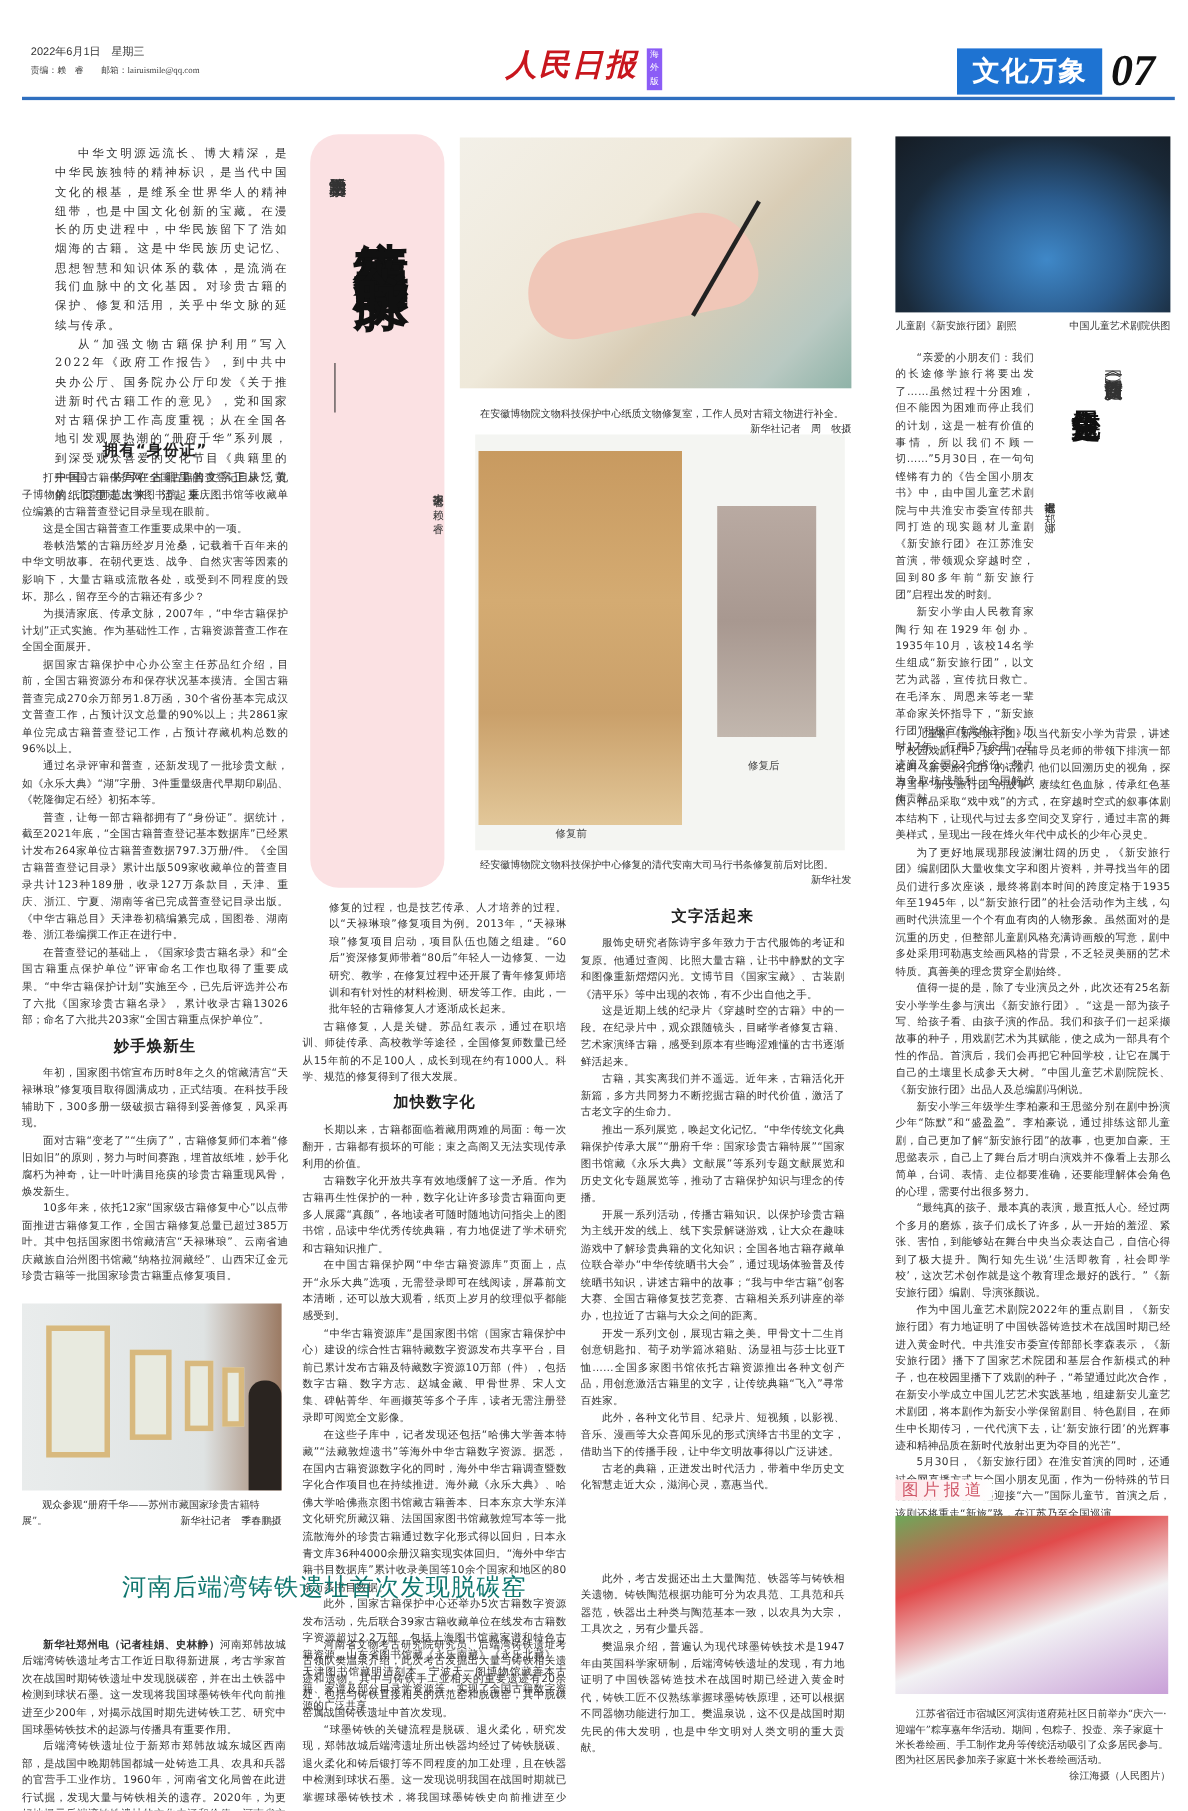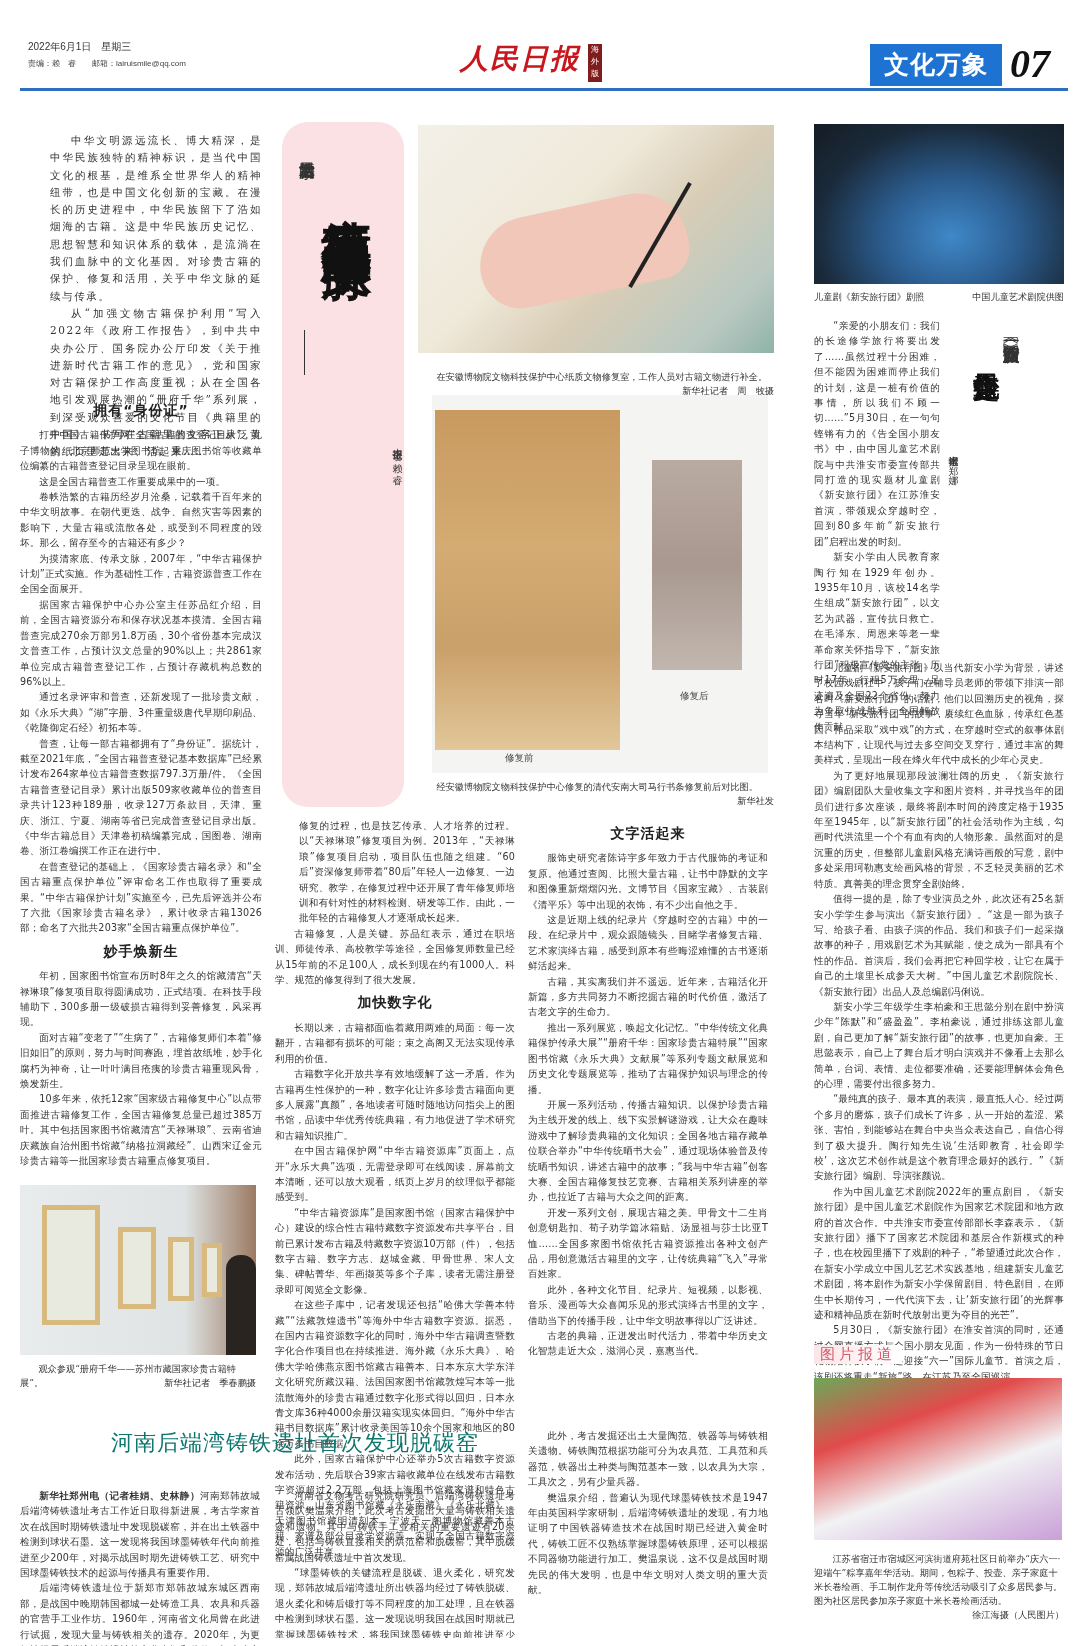--- a/index.html
+++ b/index.html
@@ -9,23 +9,23 @@
   .txt { font-size: 9.6px; line-height: 15.4px; text-align: justify; color: #333; letter-spacing: 0.2px; }
   .txt p { text-indent: 2em; }
   .txt p.noindent { text-indent: 0; margin-left: 24px; }
   .serif { font-family: "DejaVu Serif", "Liberation Serif", serif; }
   .subhead { font-size: 14px; font-weight: bold; text-align: center; color: #222; margin: 8px 0 9px; letter-spacing: 1px; }
   .caption { font-size: 9.2px; line-height: 14px; color: #333; font-family: "DejaVu Serif", "Liberation Serif", serif; }
   .caption .credit { float: right; font-family: "DejaVu Sans", sans-serif; }
   .vert { writing-mode: vertical-rl; text-orientation: upright; }
   
   #hdr-date { left: 28px; top: 40px; font-size: 10px; color: #333; font-family: "Liberation Sans", sans-serif; }
-  #hdr-editor { left: 28px; top: 58px; font-size: 8px; color: #444; font-family: Liberation Sans, sans-serif; }
+  #hdr-editor { left: 28px; top: 58px; font-size: 8px; color: #444; font-family: Liberation Serif, serif; }
   #hdr-logo { left: 460px; top: 40px; font-size: 28px; color: #c8161d; font-family: "DejaVu Serif", serif; font-weight: bold; font-style: italic; letter-spacing: 2px; }
-  #hdr-logo-badge { left: 588px; top: 44px; width: 14px; height: 38px; background: #7f1d1d; color: #fff; font-size: 8px; line-height: 12px; text-align: center; }
+  #hdr-logo-badge { left: 588px; top: 44px; width: 14px; height: 38px; background: #8b5cf6; color: #fff; font-size: 8px; line-height: 12px; text-align: center; }
   #hdr-section { left: 870px; top: 44px; width: 132px; height: 42px; background: #1e73d2; color: #fff; font-size: 25px; font-weight: bold; line-height: 42px; text-align: center; letter-spacing: 1px; font-family: "DejaVu Serif", serif; }
   #hdr-page { left: 1010px; top: 40px; font-size: 40px; font-weight: bold; font-style: italic; color: #111; font-family: "Liberation Serif", serif; line-height: 48px; }
   #hdr-rule { left: 20px; top: 88px; width: 1048px; height: 3px; background: #2f6fbf; }
   
   #title-panel { left: 282px; top: 122px; width: 122px; height: 685px; background: #fbe1e3; border-radius: 26px; }
   #kicker { left: 296px; top: 150px; font-size: 16px; color: #333; letter-spacing: 0; }
   #kicker-dash { left: 304px; top: 330px; width: 1px; height: 45px; background: #333; }
   #headline { left: 322px; top: 178px; font-size: 50px; font-weight: bold; color: #111; font-family: "DejaVu Serif", serif; line-height: 1; letter-spacing: 3px; }
   #byline1 { left: 390px; top: 440px; font-size: 10px; color: #333; letter-spacing: 1px; }
   
@@ -156,21 +156,21 @@
 <div class="abs txt" style="left:814px; top:318px; width:126px;">
   <p>“亲爱的小朋友们：我们的长途修学旅行将要出发了……虽然过程十分困难，但不能因为困难而停止我们的计划，这是一桩有价值的事情，所以我们不顾一切……”5月30日，在一句句铿锵有力的《告全国小朋友书》中，由中国儿童艺术剧院与中共淮安市委宣传部共同打造的现实题材儿童剧《新安旅行团》在江苏淮安首演，带领观众穿越时空，回到80多年前“新安旅行团”启程出发的时刻。</p>
   <p>新安小学由人民教育家陶行知在1929年创办。1935年10月，该校14名学生组成“新安旅行团”，以文艺为武器，宣传抗日救亡。在毛泽东、周恩来等老一辈革命家关怀指导下，“新安旅行团”积极宣传党的主张，历时17年，行程5万余里，足迹遍及全国22个省份，努力为争取抗战胜利、全国解放作贡献。</p>
 </div>
 <div class="abs txt" style="left:814px; top:660px; width:250px;">
   <p>儿童剧《新安旅行团》以当代新安小学为背景，讲述了校园戏剧社中，孩子们在辅导员老师的带领下排演一部名叫《新安旅行团》的话剧，他们以回溯历史的视角，探寻当年“新安旅行团”的故事，赓续红色血脉，传承红色基因。作品采取“戏中戏”的方式，在穿越时空式的叙事体剧本结构下，让现代与过去多空间交叉穿行，通过丰富的舞美样式，呈现出一段在烽火年代中成长的少年心灵史。</p>
   <p>为了更好地展现那段波澜壮阔的历史，《新安旅行团》编剧团队大量收集文字和图片资料，并寻找当年的团员们进行多次座谈，最终将剧本时间的跨度定格于1935年至1945年，以“新安旅行团”的社会活动作为主线，勾画时代洪流里一个个有血有肉的人物形象。虽然面对的是沉重的历史，但整部儿童剧风格充满诗画般的写意，剧中多处采用珂勒惠支绘画风格的背景，不乏轻灵美丽的艺术特质。真善美的理念贯穿全剧始终。</p>
   <p>值得一提的是，除了专业演员之外，此次还有25名新安小学学生参与演出《新安旅行团》。“这是一部为孩子写、给孩子看、由孩子演的作品。我们和孩子们一起采撷故事的种子，用戏剧艺术为其赋能，使之成为一部具有个性的作品。首演后，我们会再把它种回学校，让它在属于自己的土壤里长成参天大树。”中国儿童艺术剧院院长、《新安旅行团》出品人及总编剧冯俐说。</p>
   <p>新安小学三年级学生李柏豪和王思懿分别在剧中扮演少年“陈默”和“盛盈盈”。李柏豪说，通过排练这部儿童剧，自己更加了解“新安旅行团”的故事，也更加自豪。王思懿表示，自己上了舞台后才明白演戏并不像看上去那么简单，台词、表情、走位都要准确，还要能理解体会角色的心理，需要付出很多努力。</p>
   <p>“最纯真的孩子、最本真的表演，最直抵人心。经过两个多月的磨炼，孩子们成长了许多，从一开始的羞涩、紧张、害怕，到能够站在舞台中央当众表达自己，自信心得到了极大提升。陶行知先生说‘生活即教育，社会即学校’，这次艺术创作就是这个教育理念最好的践行。”《新安旅行团》编剧、导演张颜说。</p>
-  <p>作为中国儿童艺术剧院2022年的重点剧目，《新安旅行团》是中国儿童艺术剧院作为国家艺术院团和地方政府的首次合作。中共淮安市委宣传部部长李森表示，《新安旅行团》播下了国家艺术院团和基层合作新模式的种子，也在校园里播下了戏剧的种子，“希望通过此次合作，在新安小学成立中国儿艺艺术实践基地，组建新安儿童艺术剧团，将本剧作为新安小学保留剧目、特色剧目，在师生中长期传习，一代代演下去，让‘新安旅行团’的光辉事迹和精神品质在新时代放射出更为夺目的光芒”。</p>
+  <p>作为中国儿童艺术剧院2022年的重点剧目，《新安旅行团》有力地证明了中国铁器铸造技术在战国时期已经进入黄金时代。中共淮安市委宣传部部长李森表示，《新安旅行团》播下了国家艺术院团和基层合作新模式的种子，也在校园里播下了戏剧的种子，“希望通过此次合作，在新安小学成立中国儿艺艺术实践基地，组建新安儿童艺术剧团，将本剧作为新安小学保留剧目、特色剧目，在师生中长期传习，一代代演下去，让‘新安旅行团’的光辉事迹和精神品质在新时代放射出更为夺目的光芒”。</p>
   <p>5月30日，《新安旅行团》在淮安首演的同时，还通过全网直播方式与全国小朋友见面，作为一份特殊的节日礼物陪伴孩子们一起迎接“六一”国际儿童节。首演之后，该剧还将重走“新旅”路，在江苏乃至全国巡演。</p>
 </div>
 
 <div class="abs" id="pic-report">图片报道</div>
 <div class="abs photo" id="photo5"></div>
 <div class="abs caption" style="left:814px; top:1552px; width:250px;">
   <span style="padding-left:2em;">江苏省宿迁市宿城区河滨街道府苑社区日前举办“庆六一·迎端午”粽享嘉年华活动。期间，包粽子、投壶、亲子家庭十米长卷绘画、手工制作龙舟等传统活动吸引了众多居民参与。图为社区居民参加亲子家庭十米长卷绘画活动。</span>
   <span class="credit">徐江海摄（人民图片）</span>
 </div>
 

